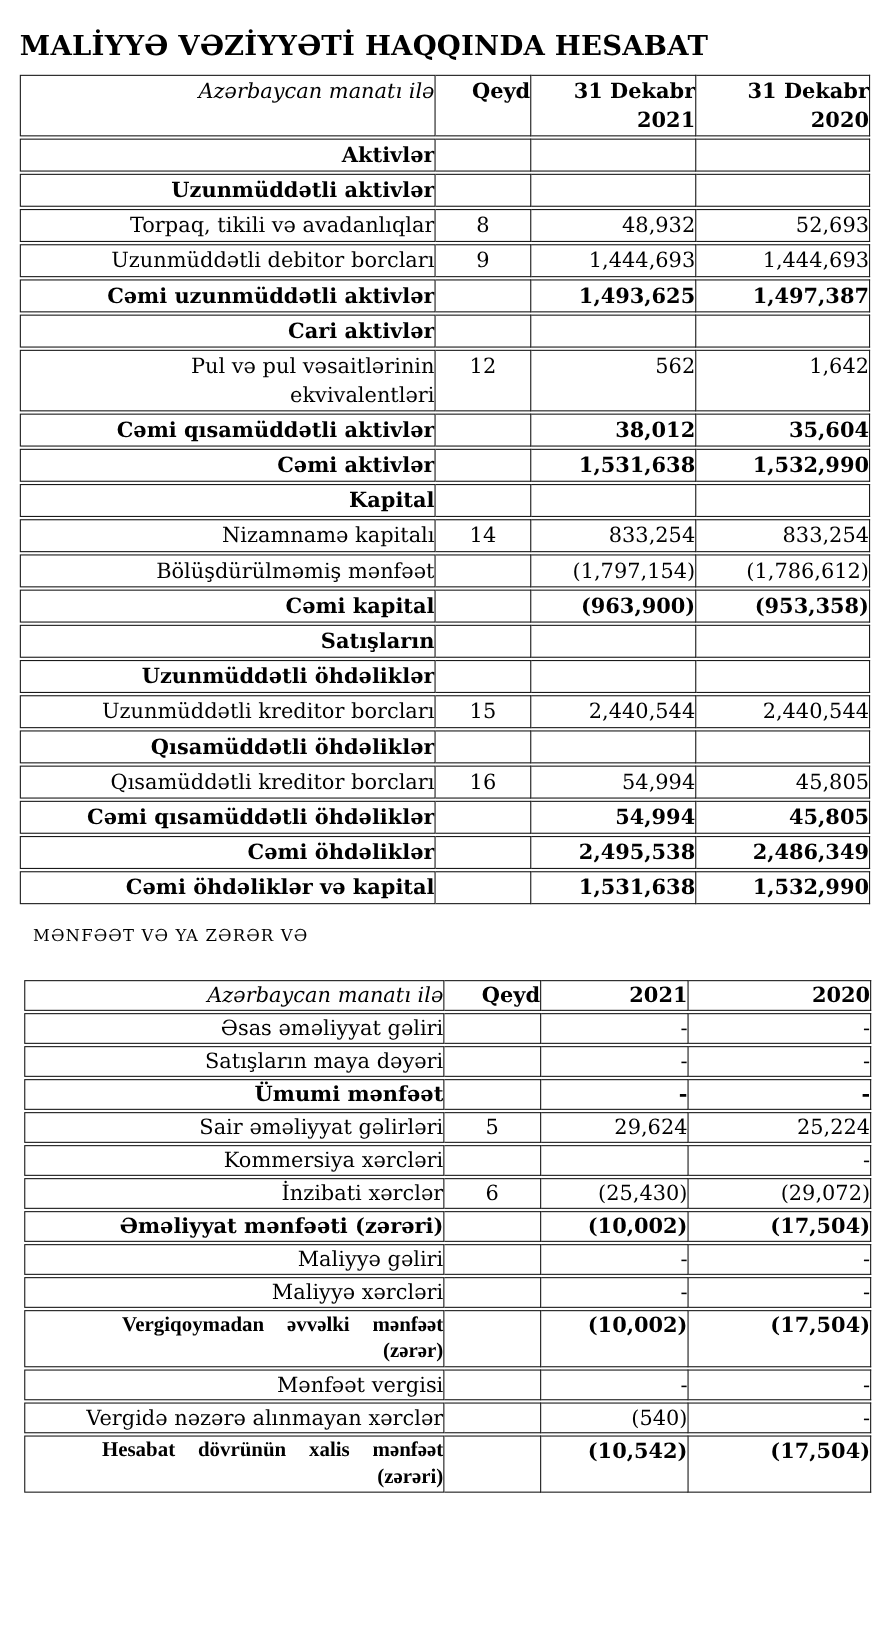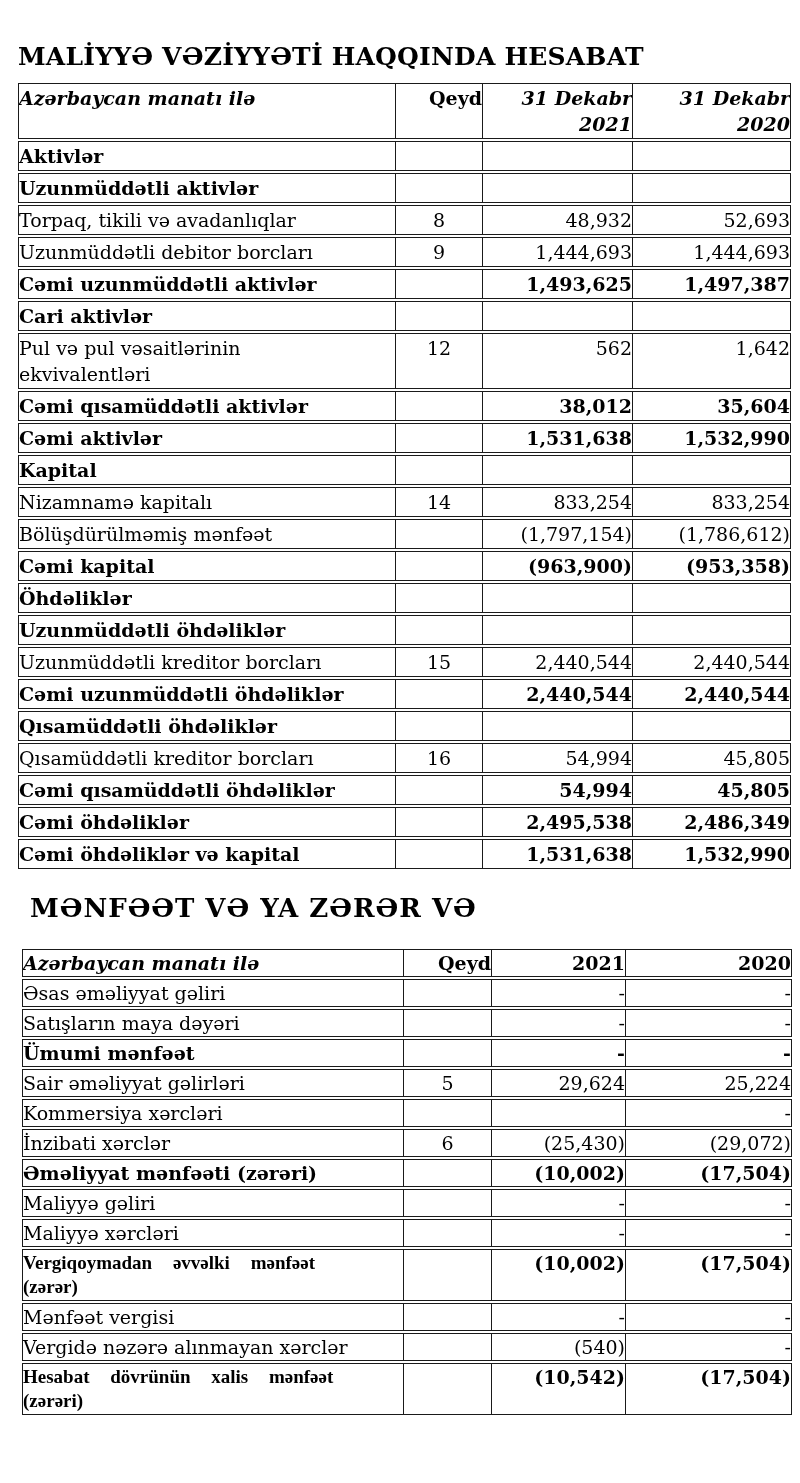--- a/index.html
+++ b/index.html
@@ -8,34 +8,34 @@
     background: #ffffff;
     color: #000000;
     font-family: "DejaVu Serif", "Liberation Serif", serif;
   }
   .page {
     position: relative;
     width: 800px;
     height: 1483px;
     background: #ffffff;
     overflow: hidden;
-    padding-top: 42px;
+    padding-top: 27px;
     box-sizing: border-box;
   }
   .title1 {
     margin: 0 0 9px 18px;
     font-size: 25px;
     font-weight: bold;
     letter-spacing: 0.2px;
     line-height: 30px;
   }
   .title2 {
-    margin: 18px 0 20px 30px;
-    font-size: 26px;
-    font-weight: bold;
+    margin: 7px 0 20px 30px;
+    font-size: 15px;
+    font-weight: normal;
     letter-spacing: 1px;
     line-height: 38px;
   }
   .title2 .tline { display: block; }
 
   table.fin {
     border-collapse: separate;
     border-spacing: 0 2px;
     table-layout: fixed;
   }
@@ -49,30 +49,30 @@
     padding: 1px 0;
     font-size: 19px;
     overflow: hidden;
   }
   table.fin th:first-child, table.fin td:first-child {
     border-left: 1.5px solid #1a1a1a;
   }
   #table1 th, #table1 td { line-height: 26px; }
   #table2 th, #table2 td { line-height: 24px; }
 
-  .c-label { text-align: left; padding-left: 9px; padding-right: 6px; white-space: pre-line; margin-left: 43px; }
+  .c-label { text-align: right; padding-left: 9px; padding-right: 6px; white-space: pre-line; margin-left: 43px; }
   .c-note  { text-align: center; }
   .c-num   { text-align: right; padding-right: 14px; }
   tr.bold  { font-weight: bold; }
   .justify { word-spacing: 16px; font-family: Liberation Serif, serif; }
 
-  .h-label { font-style: italic; font-weight: bold; text-align: left; padding-left: 18px; }
+  .h-label { font-style: italic; font-weight: normal; text-align: right; padding-left: 18px; }
   .h-note  { font-weight: bold; text-align: right; }
   .h-year  { font-weight: bold; text-align: right; padding-right: 14px; }
-  .h-year .yline { display: block; font-style: italic; }
+  .h-year .yline { display: block; }
 </style>
 </head>
 <body>
 
 <div class="page">
 
   <div class="title1">MALİYYƏ VƏZİYYƏTİ HAQQINDA HESABAT</div>
 
   <table class="fin" id="table1">
     <colgroup>
@@ -169,40 +169,34 @@
     <td class="c-num">(1,797,154)</td>
     <td class="c-num">(1,786,612)</td>
   </tr>
         <tr class="bold">
     <td class="c-label">Cəmi kapital</td>
     <td class="c-note"></td>
     <td class="c-num">(963,900)</td>
     <td class="c-num">(953,358)</td>
   </tr>
         <tr class="bold">
-    <td class="c-label">Öhdəliklər</td>
+    <td class="c-label">Satışların</td>
     <td class="c-note"></td>
     <td class="c-num"></td>
     <td class="c-num"></td>
   </tr>
         <tr class="bold">
     <td class="c-label">Uzunmüddətli öhdəliklər</td>
     <td class="c-note"></td>
     <td class="c-num"></td>
     <td class="c-num"></td>
   </tr>
         <tr>
     <td class="c-label">Uzunmüddətli kreditor borcları</td>
     <td class="c-note">15</td>
-    <td class="c-num">2,440,544</td>
-    <td class="c-num">2,440,544</td>
-  </tr>
-        <tr class="bold">
-    <td class="c-label">Cəmi uzunmüddətli öhdəliklər</td>
-    <td class="c-note"></td>
     <td class="c-num">2,440,544</td>
     <td class="c-num">2,440,544</td>
   </tr>
         <tr class="bold">
     <td class="c-label">Qısamüddətli öhdəliklər</td>
     <td class="c-note"></td>
     <td class="c-num"></td>
     <td class="c-num"></td>
   </tr>
         <tr>

